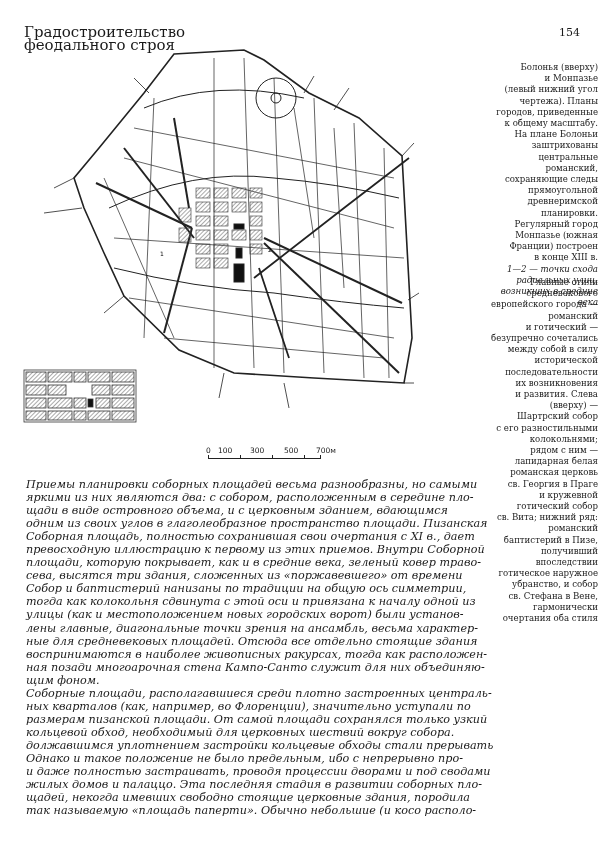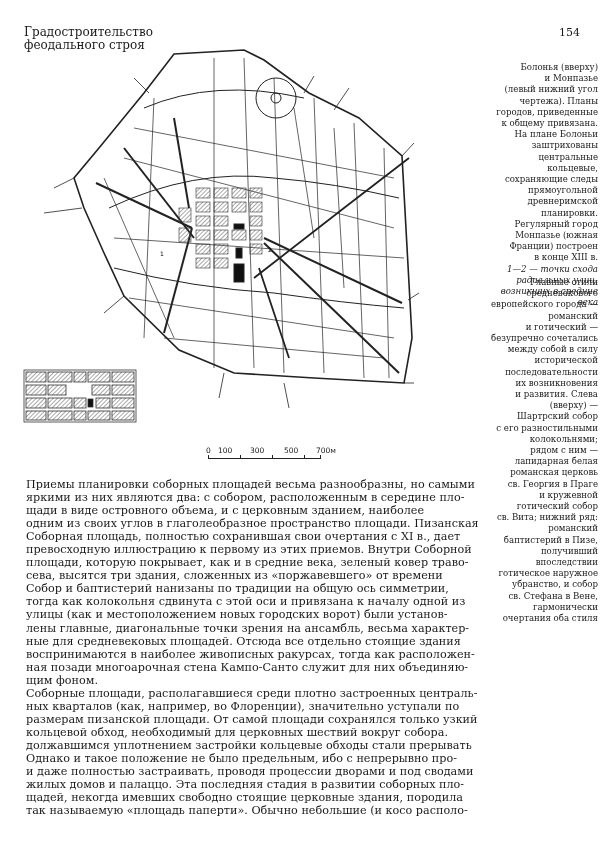--- a/index.html
+++ b/index.html
@@ -1,28 +1,28 @@
 <!DOCTYPE html>
 <html><head>
 <meta charset="utf-8">
 <style>
   html, body { margin: 0; padding: 0; background: #ffffff; }
   body { width: 600px; height: 850px; position: relative; overflow: hidden;
          font-family: "DejaVu Serif", "Liberation Serif", serif; color: #1a1a1a; }
-  .running-head { position: absolute; left: 24px; top: 26px; font-size: 12px; line-height: 13px; width: 180px; }
+  .running-head { position: absolute; left: 24px; top: 26px; font-size: 15px; line-height: 13px; width: 180px; }
   .page-number { position: absolute; right: 20px; top: 26px; font-size: 11px; }
   .map { position: absolute; left: 14px; top: 38px; width: 420px; height: 400px; }
   .scale { position: absolute; left: 204px; top: 446px; width: 130px; height: 20px; font-size: 8px; }
   .scale .bar { position: absolute; left: 4px; right: 14px; top: 12px; border-top: 1px solid #222; }
   .scale .tick { position: absolute; top: 9px; width: 1px; height: 4px; background: #222; }
   .scale .lbl { position: absolute; top: 0; font-family: "DejaVu Sans", sans-serif; font-size: 7.5px; }
   .caption { position: absolute; left: 433px; width: 165px; font-size: 8.6px; line-height: 11.2px; text-align: right; }
   .caption .it { font-style: italic; }
   .caption .ln { display: block; white-space: nowrap; }
-  .body-text { position: absolute; left: 26px; top: 478px; width: 398px; font-size: 11.2px; line-height: 13.05px; text-align: justify; }
+  .body-text { position: absolute; left: 26px; top: 478px; width: 398px; font-size: 11.2px; line-height: 13.05px; text-align: justify; font-style: italic; }
   .body-text .ln { display: block; white-space: nowrap; text-align-last: justify; }
   .body-text .ln.last { text-align-last: left; }
 </style>
 </head>
 <body>
 
 <div class="running-head">
   <div>Градостроительство</div>
   <div>феодального строя</div>
 </div>
@@ -136,25 +136,25 @@
   <span class="lbl" style="left:80px">500</span>
   <span class="lbl" style="left:112px">700м</span>
 </div>
 
 <div class="caption" style="top:62px">
   <span class="ln">Болонья (вверху)</span>
   <span class="ln">и Монпазье</span>
   <span class="ln">(левый нижний угол</span>
   <span class="ln">чертежа). Планы</span>
   <span class="ln">городов, приведенные</span>
-  <span class="ln">к общему привязана.</span>
+  <span class="ln">к общему масштабу.</span>
   <span class="ln">На плане Болоньи</span>
   <span class="ln">заштрихованы</span>
   <span class="ln">центральные</span>
-  <span class="ln">кольцевые,</span>
+  <span class="ln">романский,</span>
   <span class="ln">сохраняющие следы</span>
   <span class="ln">прямоугольной</span>
   <span class="ln">древнеримской</span>
   <span class="ln">планировки.</span>
   <span class="ln">Регулярный город</span>
   <span class="ln">Монпазье (южная</span>
   <span class="ln">Франции) построен</span>
   <span class="ln">в конце XIII в.</span>
   <span class="ln it">1—2 — точки схода</span>
   <span class="ln it">радиальных улиц,</span>
@@ -192,21 +192,21 @@
   <span class="ln">готическое наружное</span>
   <span class="ln">убранство, и собор</span>
   <span class="ln">св. Стефана в Вене,</span>
   <span class="ln">гармонически</span>
   <span class="ln">очертания оба стиля</span>
 </div>
 
 <div class="body-text">
   <span class="ln">Приемы планировки соборных площадей весьма разнообразны, но самыми</span>
   <span class="ln">яркими из них являются два: с собором, расположенным в середине пло-</span>
-  <span class="ln">щади в виде островного объема, и с церковным зданием, наиболее</span>
+  <span class="ln">щади в виде островного объема, и с церковным зданием, вдающимся</span>
   <span class="ln">одним из своих углов в глаголеобразное пространство площади. Пизанская</span>
   <span class="ln">Соборная площадь, полностью сохранившая свои очертания с XI в., дает</span>
   <span class="ln">превосходную иллюстрацию к первому из этих приемов. Внутри Соборной</span>
   <span class="ln">площади, которую покрывает, как и в средние века, зеленый ковер траво-</span>
   <span class="ln">сева, высятся три здания, сложенных из «поржавевшего» от времени</span>
   <span class="ln">Собор и баптистерий нанизаны по традиции на общую ось симметрии,</span>
   <span class="ln">тогда как колокольня сдвинута с этой оси и привязана к началу одной из</span>
   <span class="ln">улицы (как и местоположением новых городских ворот) были установ-</span>
   <span class="ln">лены главные, диагональные точки зрения на ансамбль, весьма характер-</span>
   <span class="ln">ные для средневековых площадей. Отсюда все отдельно стоящие здания</span>

